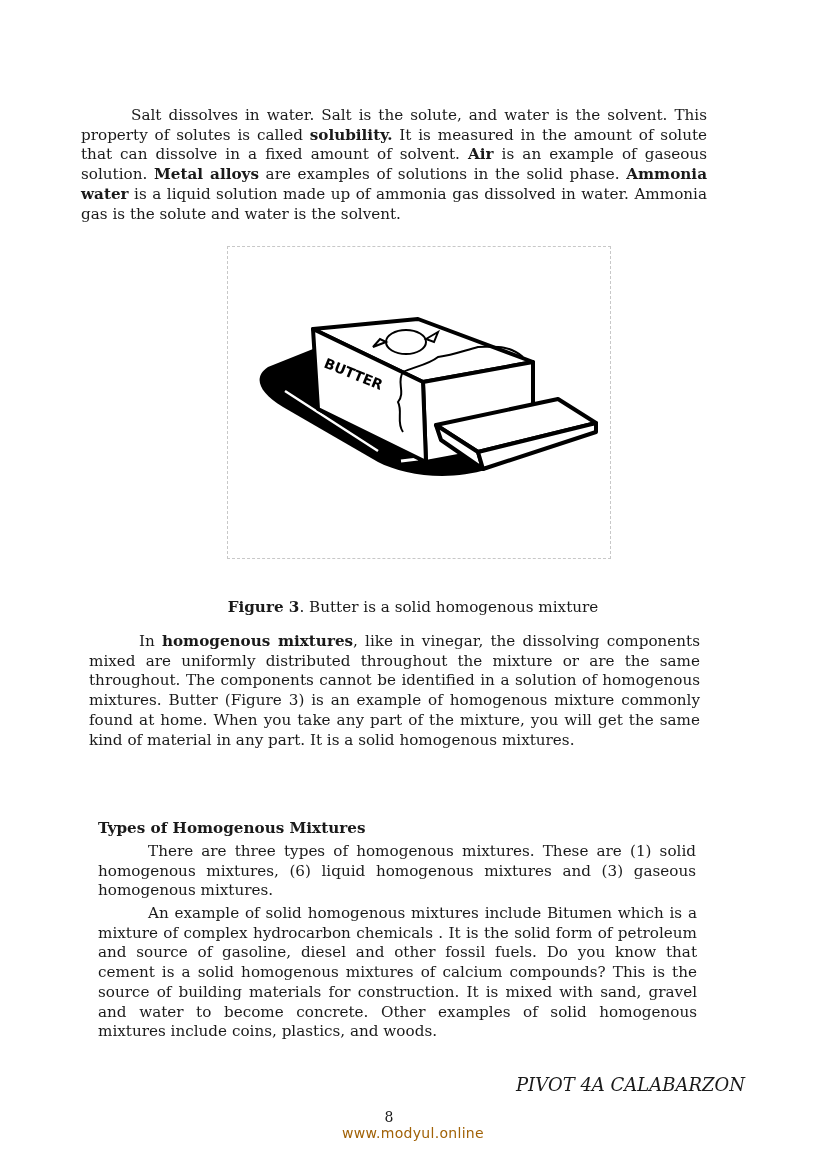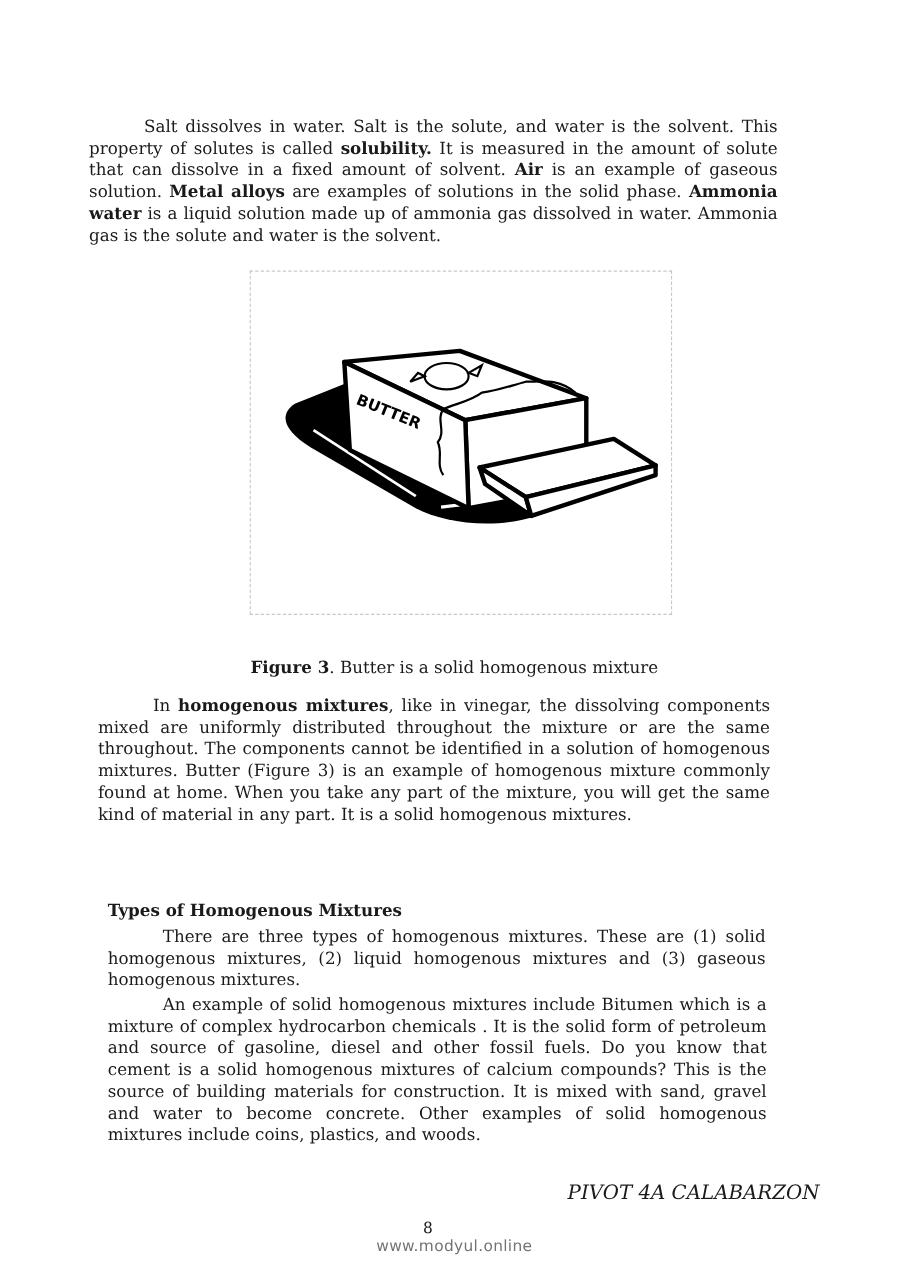--- a/index.html
+++ b/index.html
@@ -16,21 +16,21 @@
   #caption { position:absolute; left:0; width:826px; top:586px; text-align:center; font-size:15.2px;margin-top:12px; }
   #p2 { left:89px; top:632px; width:611px; }
   #p2 .indent { width:50px; }
   #types-heading { position:absolute; left:98px; top:819px; font-size:15.2px; font-weight:bold; }
   #p3 { left:98px; top:842px; width:598px; }
   #p3 .indent, #p4 .indent { width:50px; }
   #p4 { left:98px; top:904px; width:599px; }
   #footer-right { position:absolute; left:516px; top:1074px; font-size:18px; font-style:italic; }
   #page-num { position:absolute; left:0; width:778px; top:1109px; text-align:center; font-size:14px; }
   #watermark { position:absolute; left:0; width:826px; top:1125px; text-align:center;
-               font-family:"DejaVu Sans", "Liberation Sans", sans-serif; font-size:14px; color:#737373; letter-spacing:0.3px; }
+               font-family:"DejaVu Sans", "Liberation Sans", sans-serif; font-size:14px; color:#a16207; letter-spacing:0.3px; }
 </style>
 </head>
 <body>
 
 <div id="p1" class="para"><span class="indent"></span><span>Salt dissolves in water.  Salt is the solute, and water is the solvent. This property of solutes is called </span><b>solubility.</b><span> It is measured in the amount of solute that can dissolve in a fixed amount of solvent. </span><b>Air</b><span> is an example of gaseous solution. </span><b>Metal alloys</b><span> are examples of solutions in the solid phase. </span><b>Ammonia water</b><span> is a liquid solution made up of ammonia gas dissolved in water. Ammonia gas is the solute and water is the solvent.</span></div>
 
 <div id="figure-box">
   <svg width="384" height="313" viewBox="0 0 384 313">
 
     <path d="M40 120 C 25 130, 30 145, 55 160 L 150 215 C 175 228, 220 235, 260 222 L 290 200 L 270 140 L 90 100 Z" fill="#000"></path>
@@ -56,19 +56,19 @@
     <path d="M250 205 L 368 176 L 368 185 L 255 222 Z" fill="#fff" stroke="#000" stroke-width="4" stroke-linejoin="round"></path>
   </svg>
 </div>
 
 <div id="caption"><b>Figure 3</b><span>.  Butter is a solid homogenous mixture</span></div>
 
 <div id="p2" class="para"><span class="indent"></span><span>In </span><b>homogenous mixtures</b><span>, like in vinegar, the  dissolving components mixed are uniformly distributed throughout the mixture or are the same throughout.  The components cannot be identified in a solution of homogenous mixtures.  Butter (Figure 3) is an example of homogenous mixture commonly found at home.  When you take any part of the mixture, you will get the same kind of material in any part.  It is a solid homogenous mixtures.</span></div>
 
 <div id="types-heading">Types of Homogenous Mixtures</div>
 
-<div id="p3" class="para"><span class="indent"></span><span>There are three types of homogenous mixtures.  These are  (1) solid homogenous mixtures, (2) liquid homogenous mixtures and (3) gaseous homogenous mixtures.</span></div>
+<div id="p3" class="para"><span class="indent"></span><span>There are three types of homogenous mixtures.  These are  (1) solid homogenous mixtures, (6) liquid homogenous mixtures and (3) gaseous homogenous mixtures.</span></div>
 
 <div id="p4" class="para"><span class="indent"></span><span>An example of solid homogenous mixtures include Bitumen which is a mixture of complex hydrocarbon chemicals .  It is the  solid form of petroleum and source of gasoline, diesel and other fossil fuels.  Do you know that cement is a solid homogenous mixtures of calcium compounds?  This is the source of building materials for construction.  It is mixed with sand, gravel and water to become concrete.  Other examples of solid homogenous mixtures include coins, plastics, and woods.</span></div>
 
 <div id="footer-right">PIVOT 4A CALABARZON</div>
 <div id="page-num">8</div>
 <div id="watermark">www.modyul.online</div>
 
 </body></html>

